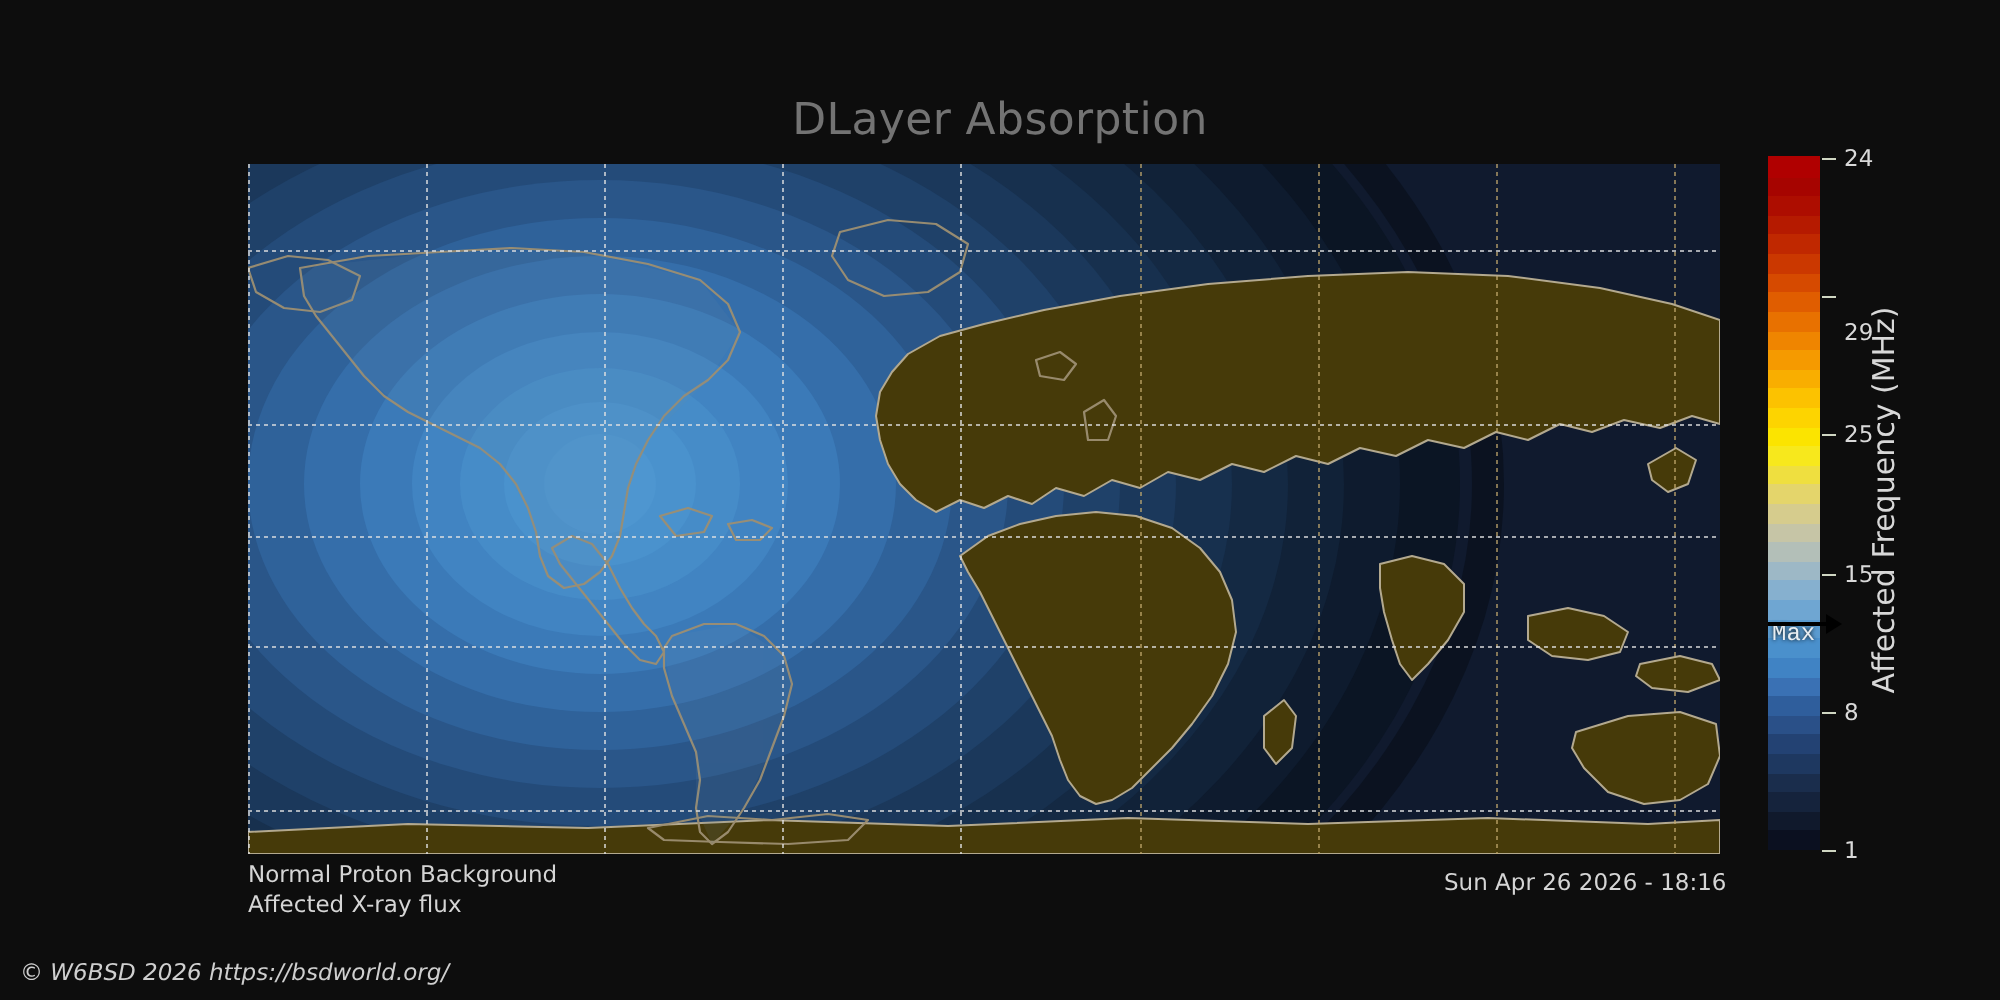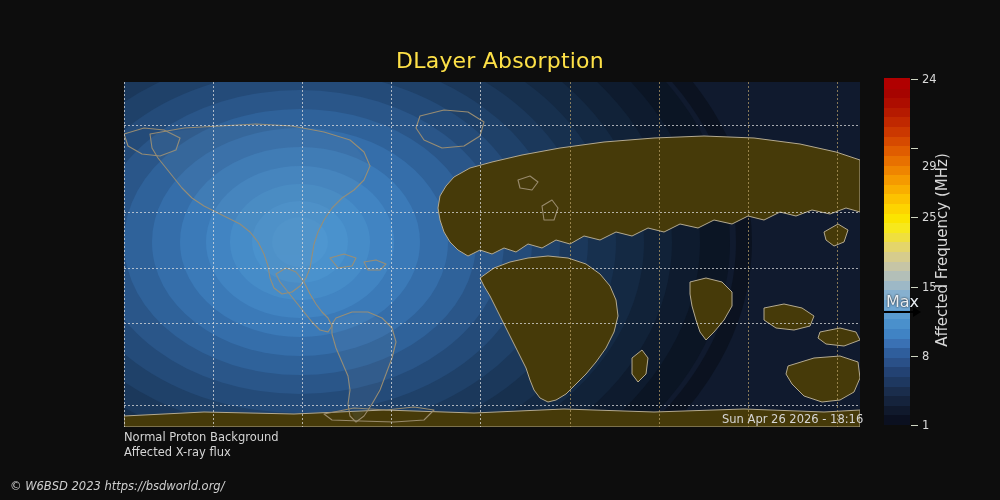--- a/index.html
+++ b/index.html
@@ -5,21 +5,21 @@
   html,body{margin:0;padding:0;background:#0d0d0d;}
   body{
     width:1000px;height:500px;position:relative;overflow:hidden;
     font-family:"DejaVu Sans","Liberation Sans",sans-serif;
     background:#0d0d0d;color:#d9d9d9;
   }
 
   
   .chart-title{
     position:absolute;left:0;top:48px;width:1000px;text-align:center;
-    font-size:22px;color:#fde047;letter-spacing:.2px;
+    font-size:22px;color:#737373;letter-spacing:.2px;
   }
 
   
   .map-wrap{
     position:absolute;left:124px;top:82px;width:736px;height:345px;
     overflow:hidden;background:#0e1628;
   }
   .map-svg{position:absolute;left:0;top:0;width:736px;height:345px;display:block;}
 
   
@@ -40,31 +40,31 @@
   .cb-tick{position:absolute;left:27px;width:7px;height:1px;background:#cfd6c2;}
   .cb-lbl{position:absolute;left:38px;font-size:11.5px;color:#d9d9d9;transform:translateY(-7px);white-space:nowrap;}
   .cb-title{
     position:absolute;left:930px;top:70px;height:360px;width:24px;
     display:flex;align-items:center;justify-content:center;
     font-size:15px;color:#d8d8d8;
   }
   .cb-title span{transform:rotate(-90deg);white-space:nowrap;display:block;}
 
   .max-marker{position:absolute;left:0;width:40px;height:30px;}
-  .max-marker .mtxt{position:absolute;left:2px;top:0;font-size:16px;color:#e9eef2;
-    text-shadow:0 0 2px #000;line-height:11px;}
+  .max-marker .mtxt{position:absolute;left:2px;top:16px;font-size:12px;color:#e9eef2;
+    text-shadow:0 0 2px #000;line-height:11px;font-family:Liberation Mono, monospace;}
   .max-marker .arrow{position:absolute;left:0;top:15px;width:30px;height:2px;background:#000;}
   .max-marker .arrow:after{content:"";position:absolute;right:-7px;top:-4px;
     border-left:8px solid #000;border-top:5px solid transparent;border-bottom:5px solid transparent;}
 
   
   .note{position:absolute;font-size:11.5px;color:#d5d5d5;}
   .note-l1{left:124px;top:430px;}
   .note-l2{left:124px;top:445px;}
-  .note-time{left:722px;top:412px;}
+  .note-time{left:722px;top:434px;}
   .copyright{position:absolute;left:10px;top:479px;font-size:11.5px;font-style:italic;color:#cfcfcf;}
 </style>
 </head>
 <body>
 
 <div class="chart-title">DLayer Absorption</div>
 
 <div class="map-wrap">
   <svg class="map-svg" viewBox="0 0 736 345" preserveAspectRatio="none">
     <defs>
@@ -260,13 +260,13 @@
     <div class="arrow"></div>
   </div>
 </div>
 <div class="cb-title">
   <span>Affected Frequency (MHz)</span>
 </div>
 
 <div class="note note-l1">Normal Proton Background</div>
 <div class="note note-l2">Affected X-ray flux</div>
 <div class="note note-time">Sun Apr 26 2026 - 18:16</div>
-<div class="copyright">© W6BSD 2023 https://bsdworld.org/</div>
+<div class="copyright">© W6BSD 2026 https://bsdworld.org/</div>
 
 </body></html>

